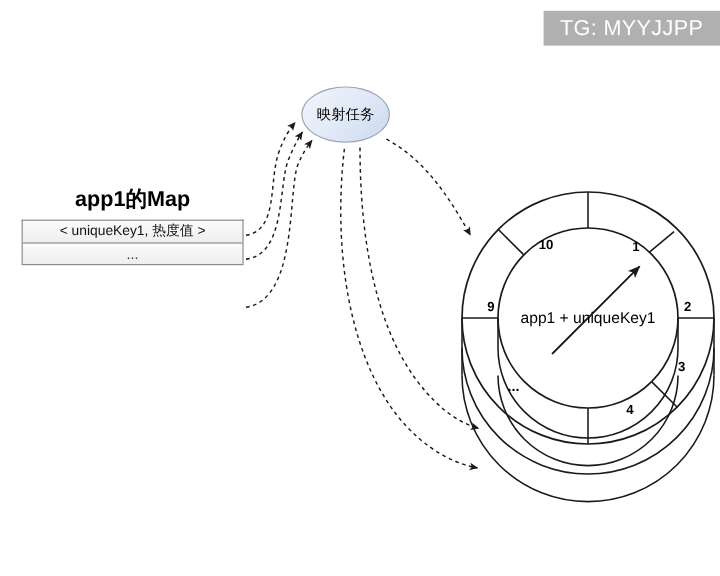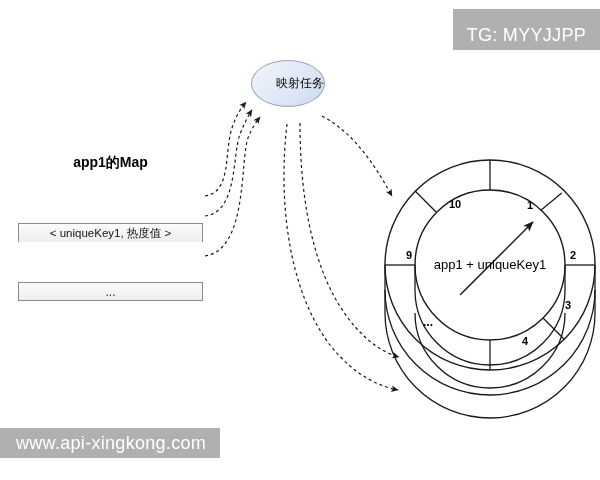--- a/index.html
+++ b/index.html
@@ -24,75 +24,74 @@
     font-family: "Liberation Sans", "DejaVu Sans", sans-serif;
     letter-spacing: 0.3px;
     white-space: nowrap;
     display: flex;
     align-items: center;
   }
   #wm-top {
     right: 0px;
     top: 9px;
     height: 29px;
-    padding: 12px 14px 0 14px;
+    padding: 0 14px 0 14px;
     font-size: 18px;
   }
   #wm-bottom {
     left: 0px;
     bottom: 22px;
     height: 30px;
     padding: 0 14px 0 16px;
     font-size: 18px;
   }
   #map-title {
     position: absolute;
     left: 18px;
     top: 154px;
     width: 185px;
     text-align: center;
-    font-size: 14px;
+    font-size: 18px;
     font-weight: bold;
     color: #000;
   }
   #map-table {
     position: absolute;
     left: 18px;
     top: 183px;
     width: 185px;
   }
   .map-row {
     height: 19px;
     line-height: 19px;
     box-sizing: border-box;
     border: 1px solid #8c8c8c;
     border-bottom: none;
     background: linear-gradient(to bottom, #fbfbfb 0%, #eeeeee 100%);
     text-align: center;
     font-size: 11.5px;
     color: #111;
     white-space: nowrap;
-    margin-top: 40px;
   }
   .map-row:last-child {
     border-bottom: 1px solid #8c8c8c;
   }
   .map-row.spacer { color: #333; font-size: 12px; }
   #ellipse {
     position: absolute;
     left: 251px;
-    top: 60px;
+    top: 72px;
     width: 74px;
     height: 47px;
     border-radius: 50%;
     border: 1px solid #9aa4b5;
     background: linear-gradient(135deg, #f2f6fc 0%, #dfe8f6 55%, #cbd9ee 100%);
     display: flex;
     align-items: center;
-    justify-content: flex-end;
+    justify-content: center;
     font-size: 12px;
     color: #000;
     box-sizing: border-box;
   }
   #svg-layer {
     position: absolute;
     left: 0;
     top: 0;
     width: 600px;
     height: 480px;
@@ -204,15 +203,14 @@
   <div id="map-table">
     <div class="map-row">&lt; uniqueKey1, 热度值 &gt;</div>
     <div class="map-row spacer">...</div>
   </div>
 
   <div id="ellipse">
     <span>映射任务</span>
   </div>
 
   <div class="wm" id="wm-top">TG: MYYJJPP</div>
-  <div class="wm" id="wm-bottom">www.api-xingkong.com</div>
 
 </div>
 
 </body></html>

